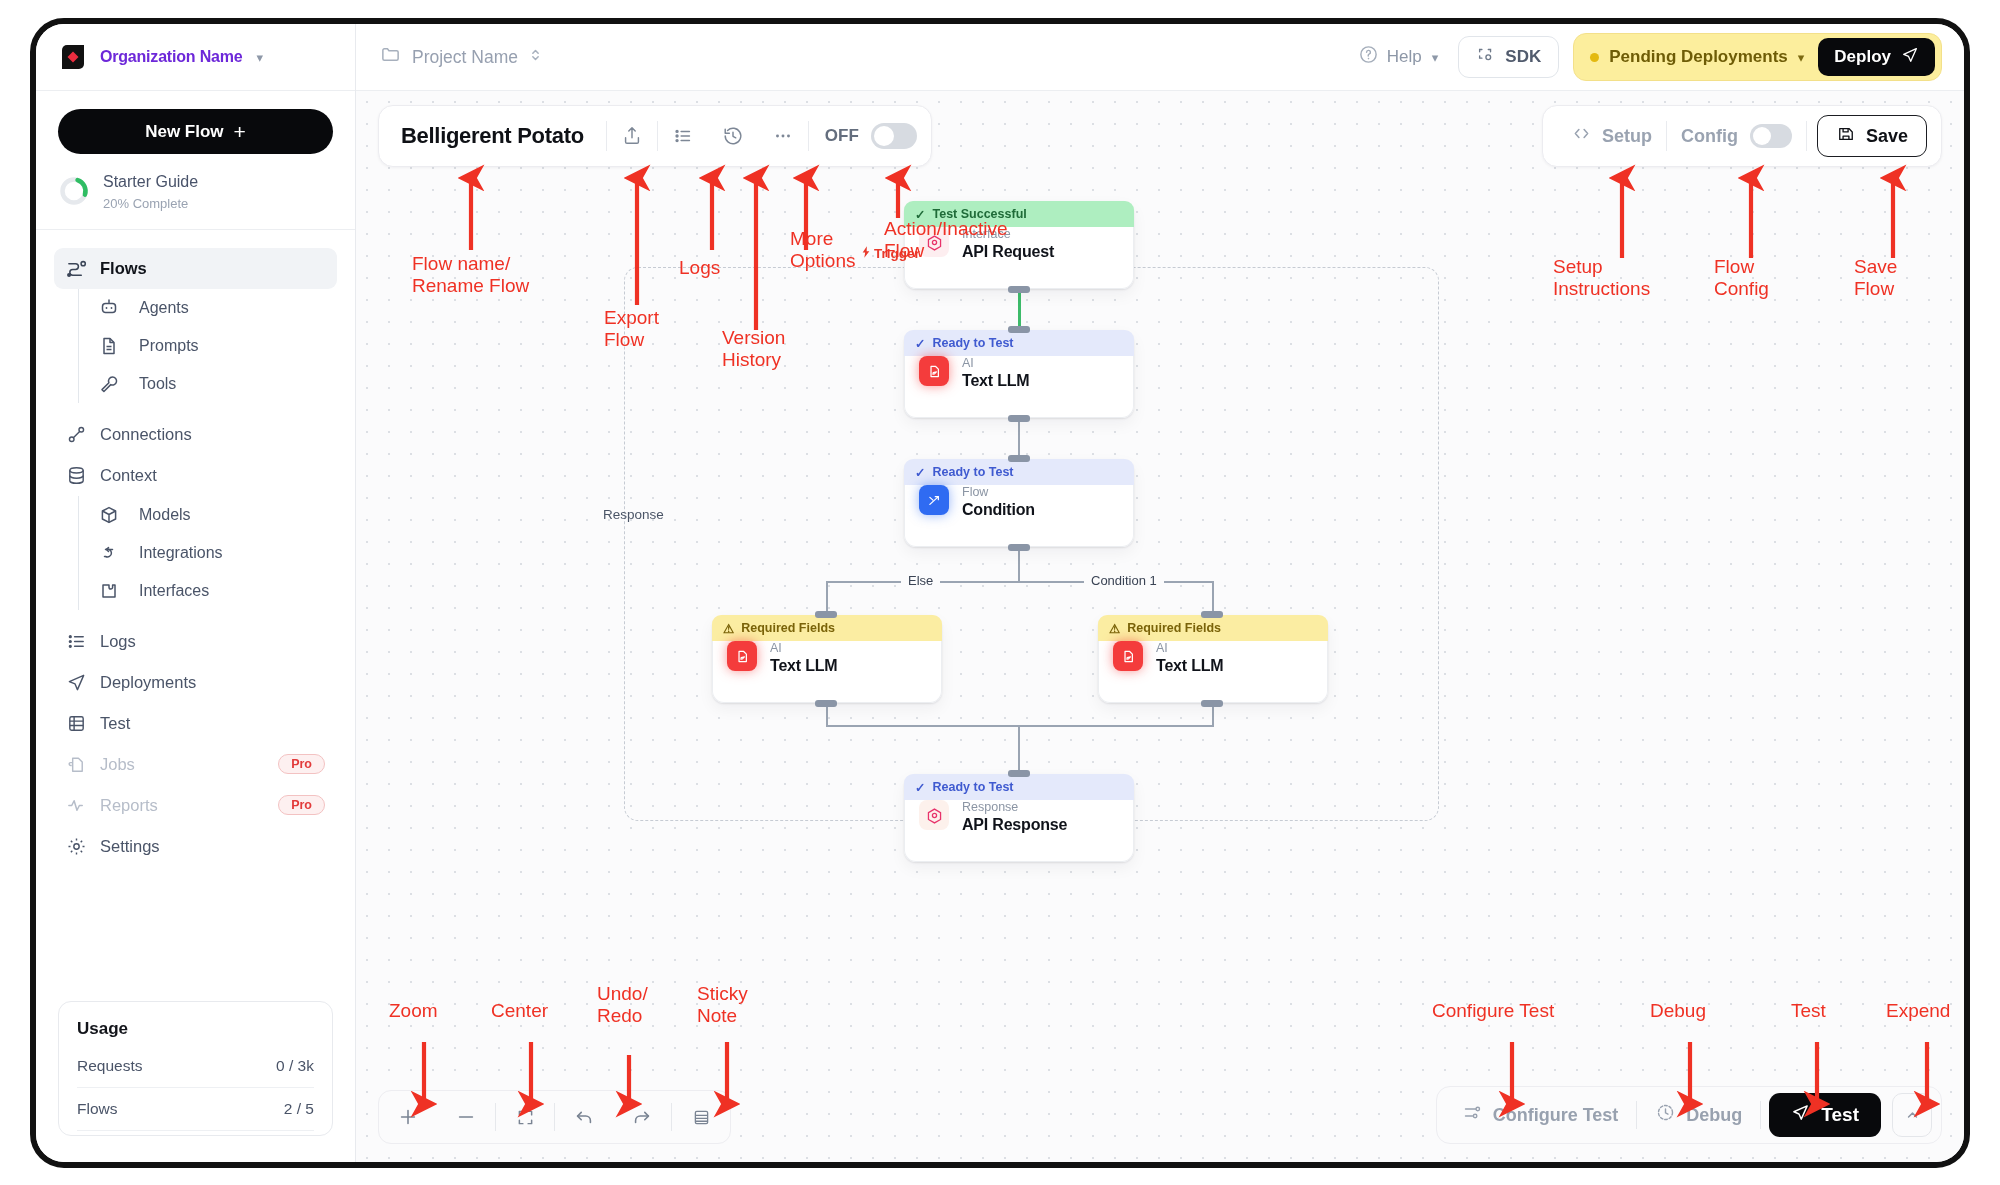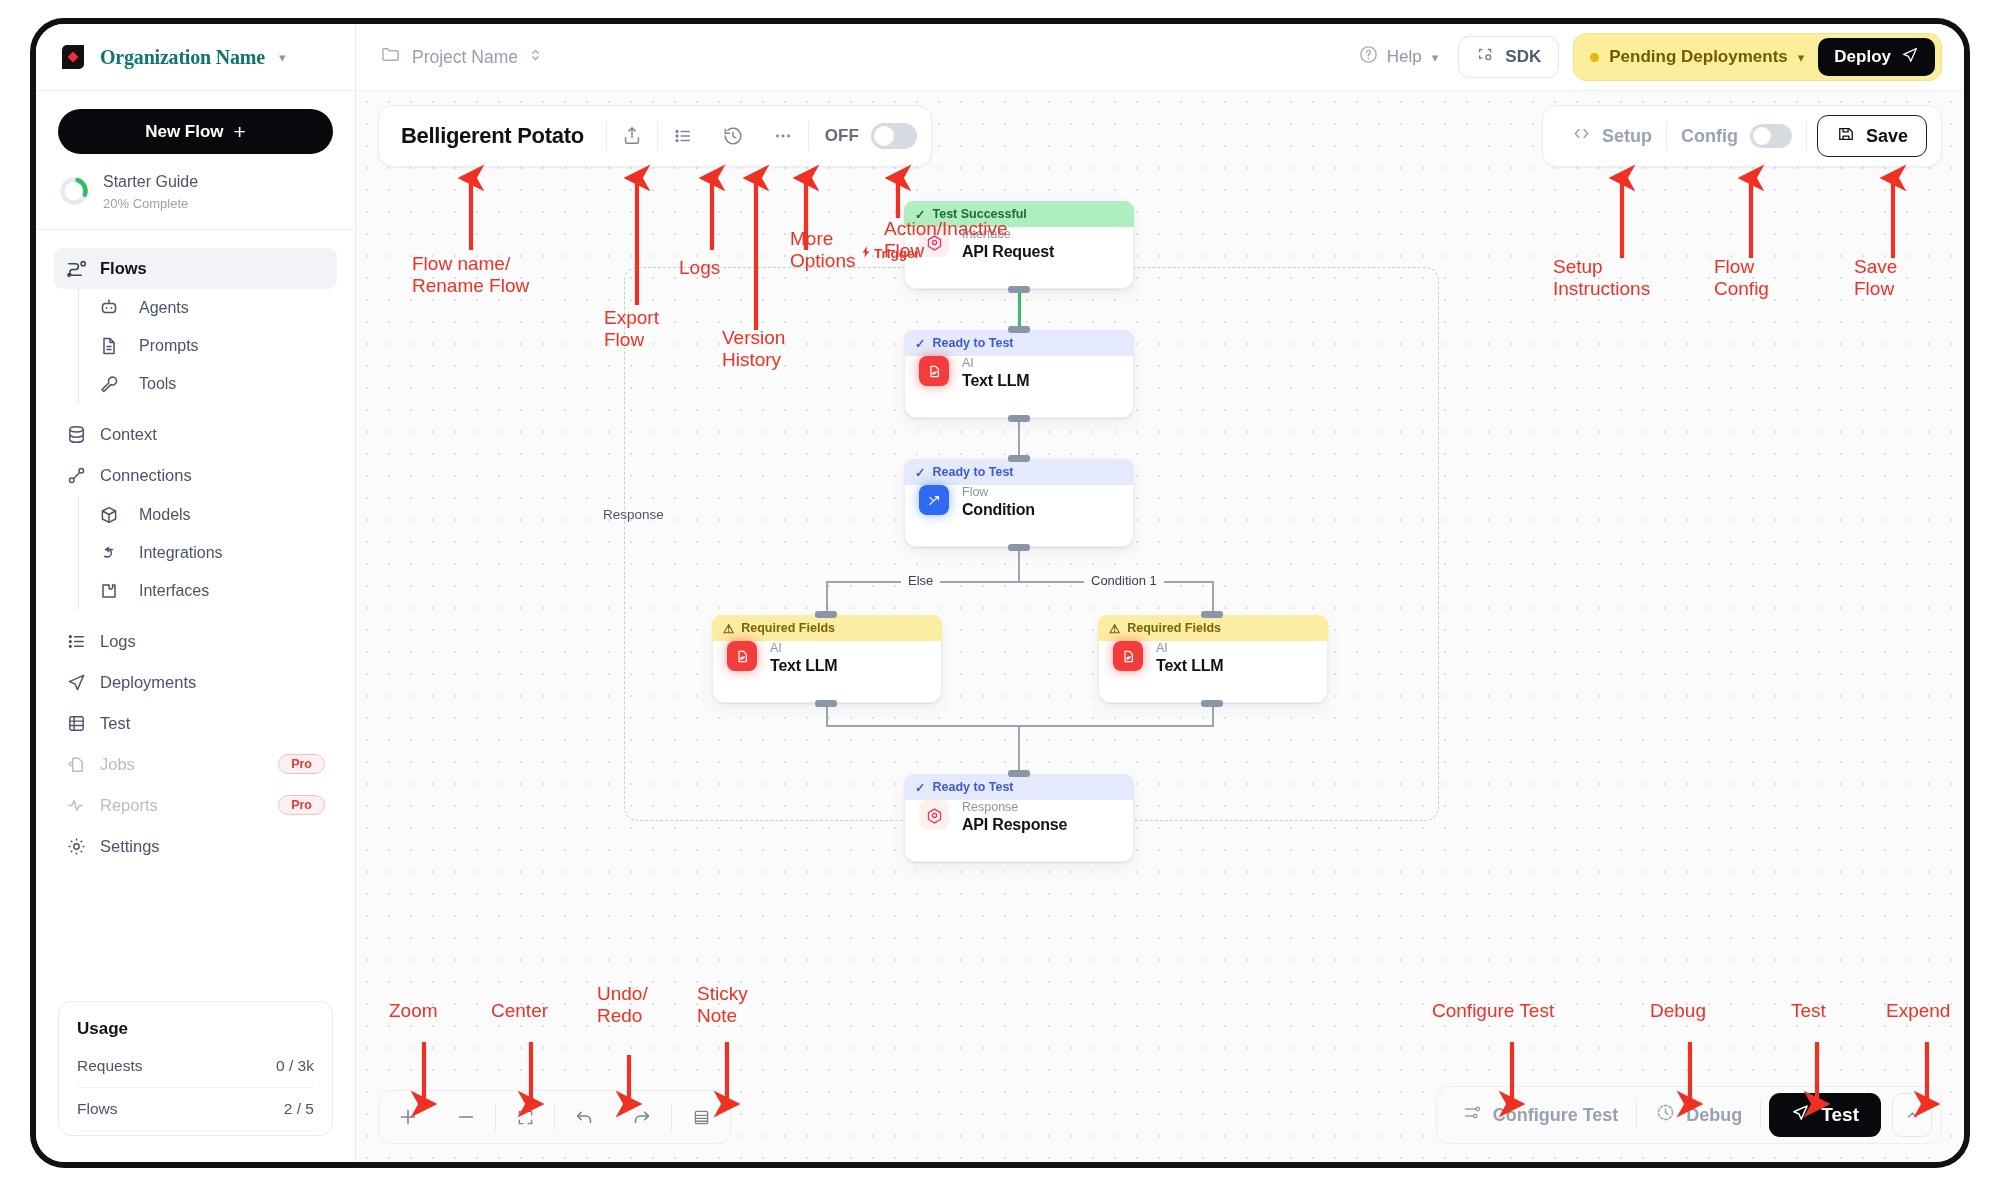--- a/index.html
+++ b/index.html
@@ -30,21 +30,21 @@
     display: flex; flex-direction: column;
     flex: 0 0 320px;
   }
   .org-row {
     height: 67px;
     display: flex; align-items: center; gap: 12px;
     padding: 0 22px;
     border-bottom: 1px solid #eceef1;
   }
   .org-logo { width: 30px; height: 30px; flex: 0 0 30px; }
-  .org-name { font-size: 20px; font-weight: 700; color: #0f766e; letter-spacing: -0.2px; font-family: Liberation Serif, serif; }
+  .org-name { font-size: 16px; font-weight: 700; color: #6d28d9; letter-spacing: -0.2px; }
   .chev { color: #8e98a8; font-size: 13px; margin-left: 2px; }
 
   .sidebar-top { padding: 18px 22px 14px 22px; border-bottom: 1px solid #eceef1; }
   .new-flow-btn {
     width: 100%; height: 45px;
     background: #08090c; color: #fff;
     border-radius: 24px;
     display: flex; align-items: center; justify-content: center; gap: 10px;
     font-size: 17px; font-weight: 700; cursor: pointer;
   }
@@ -354,37 +354,37 @@
           </span>
           <span>Tools</span>
         </div>
       </div>
 
       <div class="nav-gap"></div>
 
       <div class="nav-item">
         <span class="ico">
           <svg viewBox="0 0 22 22" width="21" height="21" fill="none" stroke="#4a5468" stroke-width="1.5">
+            <circle cx="16" cy="6" r="2.4"></circle>
+              <circle cx="6" cy="16" r="2.4"></circle>
+              <path d="M14.3 7.8 7.7 14.3"></path>
+          </svg>
+        </span>
+        <span>Connections</span>
+      </div>
+
+      <div class="nav-item">
+        <span class="ico">
+          <svg viewBox="0 0 22 22" width="21" height="21" fill="none" stroke="#4a5468" stroke-width="1.5">
             <ellipse cx="11" cy="5.6" rx="7" ry="2.8"></ellipse>
               <path d="M4 5.6v10.8c0 1.5 3.1 2.8 7 2.8s7-1.3 7-2.8V5.6"></path>
               <path d="M4 11c0 1.5 3.1 2.8 7 2.8s7-1.3 7-2.8"></path>
           </svg>
         </span>
         <span>Context</span>
-      </div>
-
-      <div class="nav-item">
-        <span class="ico">
-          <svg viewBox="0 0 22 22" width="21" height="21" fill="none" stroke="#4a5468" stroke-width="1.5">
-            <circle cx="16" cy="6" r="2.4"></circle>
-              <circle cx="6" cy="16" r="2.4"></circle>
-              <path d="M14.3 7.8 7.7 14.3"></path>
-          </svg>
-        </span>
-        <span>Connections</span>
       </div>
 
       <div class="nav-sub-wrap">
         <div class="nav-sub">
           <span class="ico">
             <svg viewBox="0 0 20 20" width="20" height="20" fill="none" stroke="#4a5468" stroke-width="1.5" stroke-linejoin="round">
               <path d="M10 2.6 16.6 6v8L10 17.4 3.4 14V6z"></path>
                 <path d="M3.4 6 10 9.5 16.6 6M10 9.5v7.9"></path>
             </svg>
           </span>

